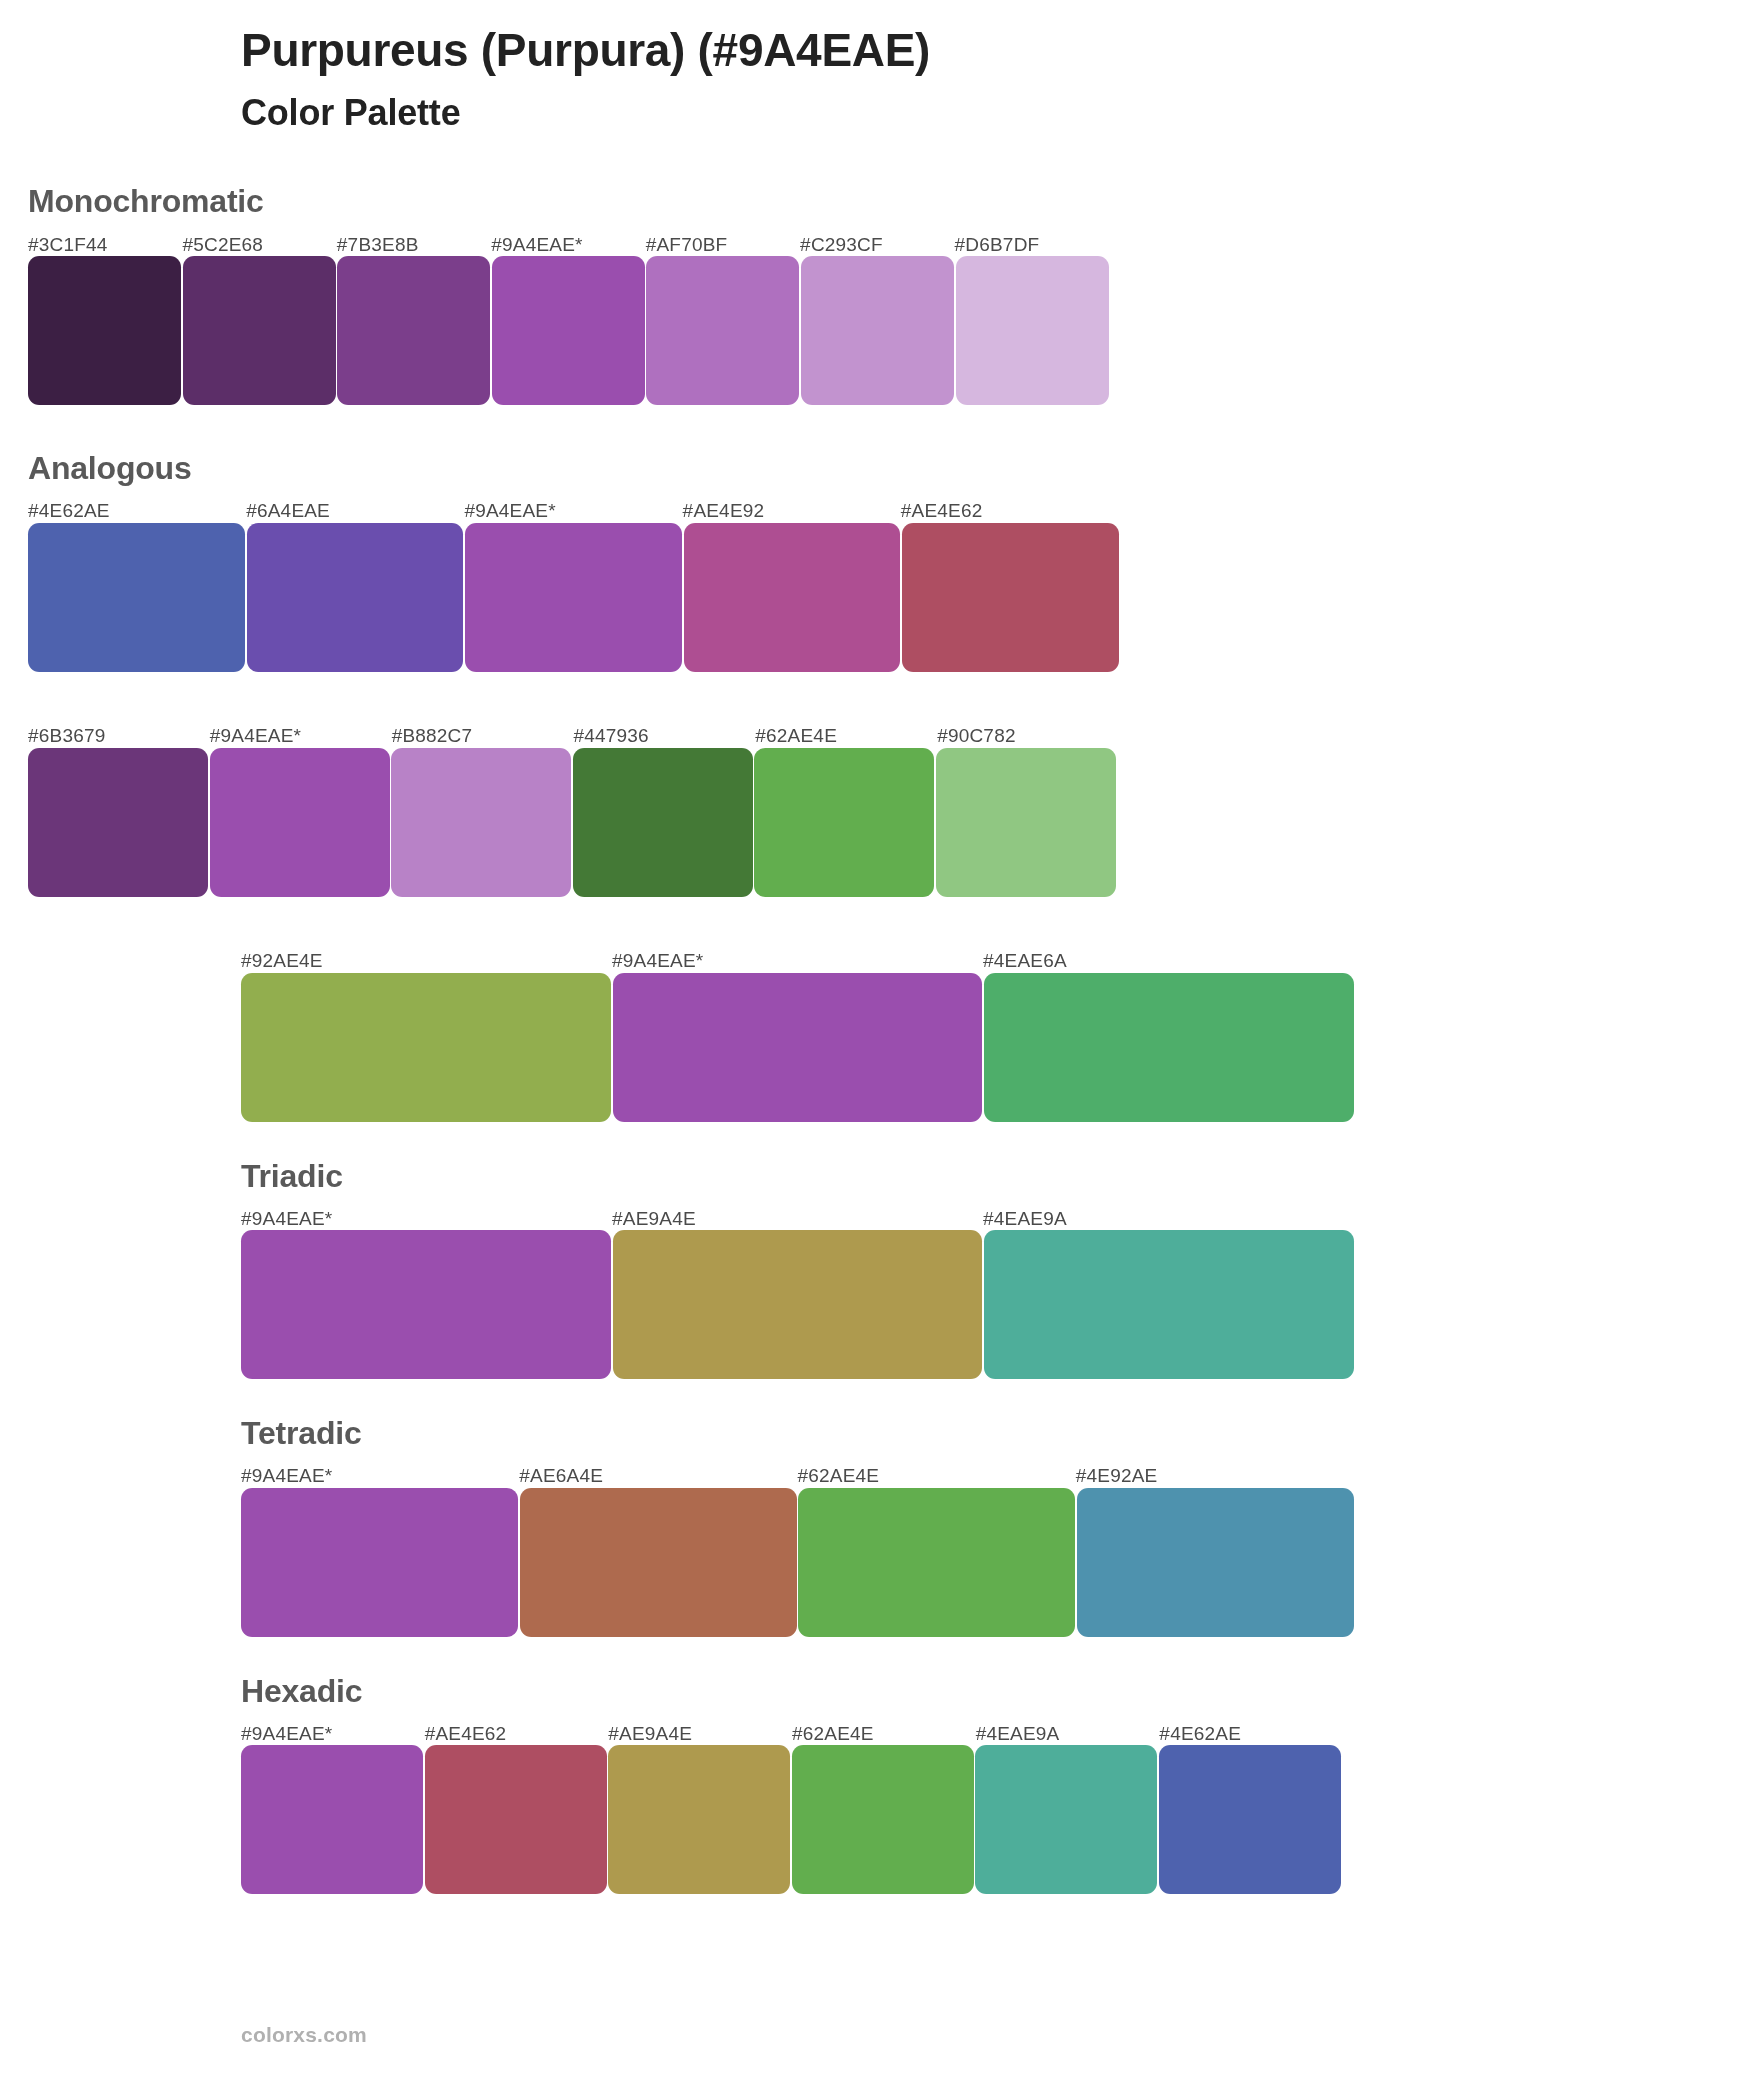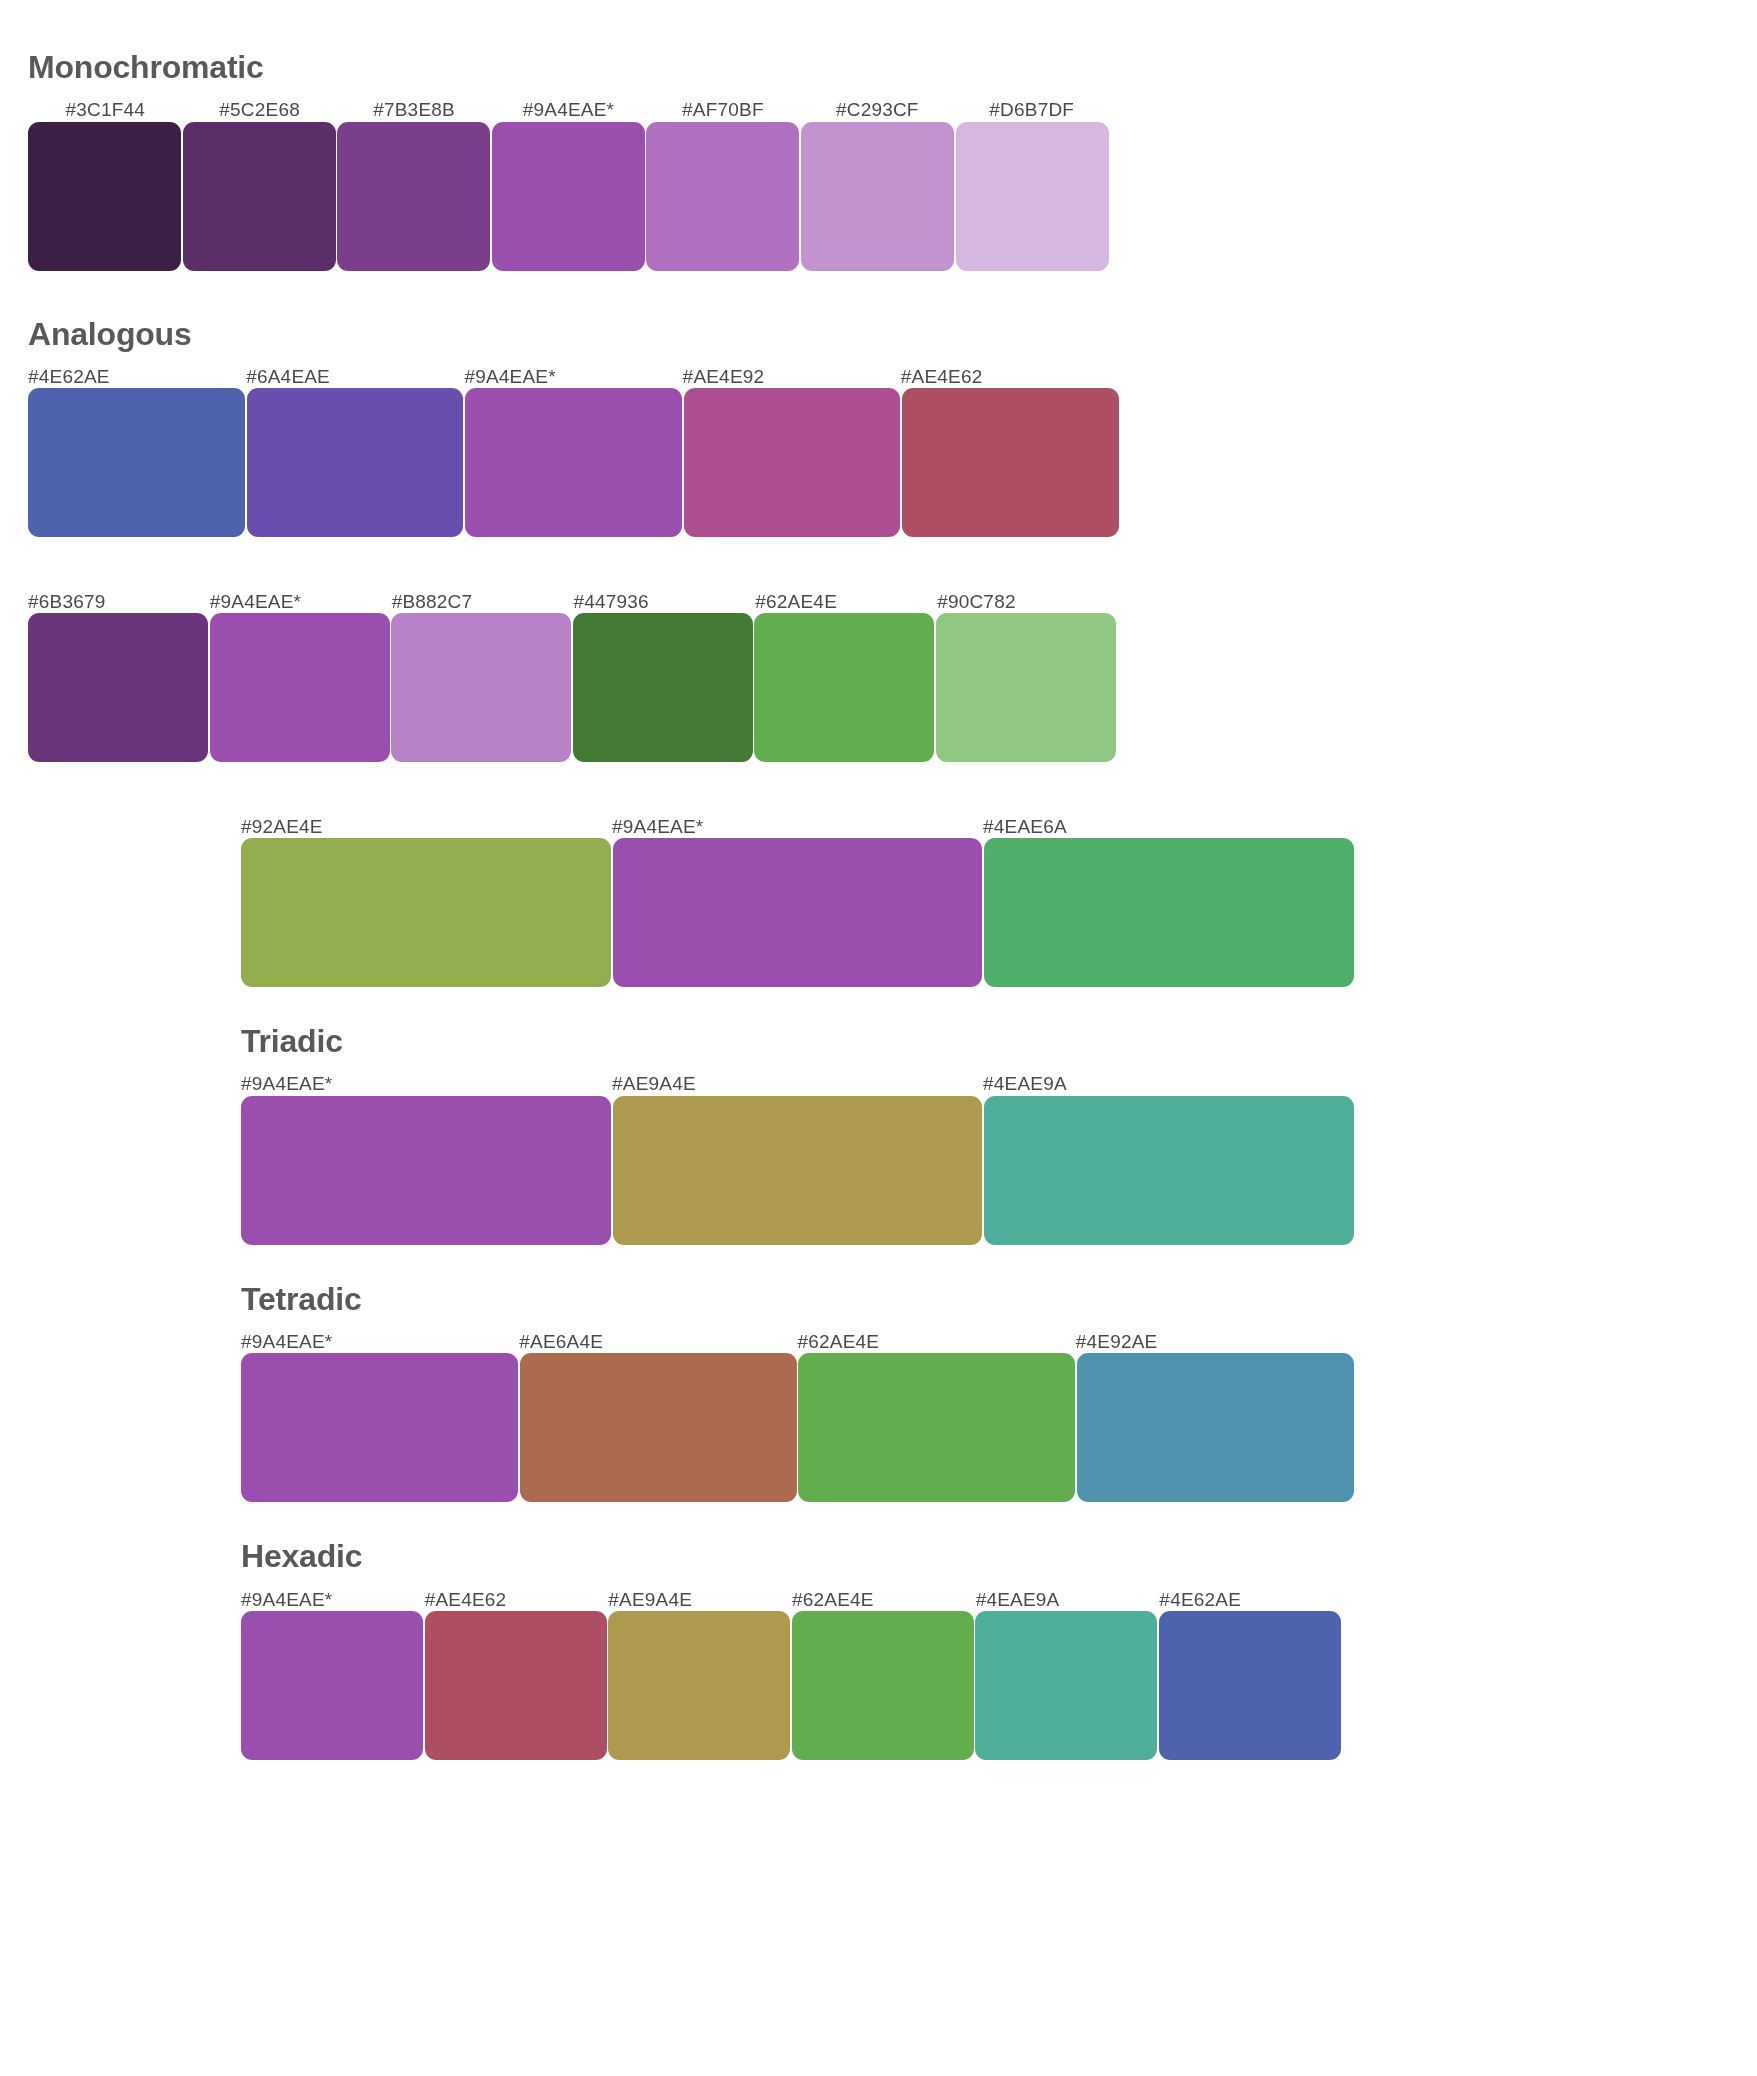--- a/index.html
+++ b/index.html
@@ -104,25 +104,29 @@
     font-weight: bold;
     color: #b0b0b0;
     letter-spacing: 0.2px;
   }
 </style>
 </head>
 <body>
 
 <div class="page">
 
+  <div class="header">
+    <h1 class="page-title">Purpureus (Purpura) (#9A4EAE)</h1>
+    <h2 class="page-subtitle">Color Palette</h2>
+  </div>
 
   <div class="sections" id="sections-root">
       <div class="section gap-lg">
         <div class="section-title">Monochromatic</div>
-        <div class="labels-row" style="width: 1081px; text-align: center;">
+        <div class="labels-row" style="width: 1081px;">
           <div class="swatch-label" style="width: 155px;">#3C1F44</div>
           <div class="swatch-label" style="width: 155px;">#5C2E68</div>
           <div class="swatch-label" style="width: 155px;">#7B3E8B</div>
           <div class="swatch-label" style="width: 155px;">#9A4EAE*</div>
           <div class="swatch-label" style="width: 155px;">#AF70BF</div>
           <div class="swatch-label" style="width: 155px;">#C293CF</div>
           <div class="swatch-label" style="width: 155px;">#D6B7DF</div>
         </div>
         <div class="swatch-row" style="width: 1081px;">
           <div class="swatch" title="#3C1F44" style="width: 153px; background: rgb(60, 31, 68);"></div>

